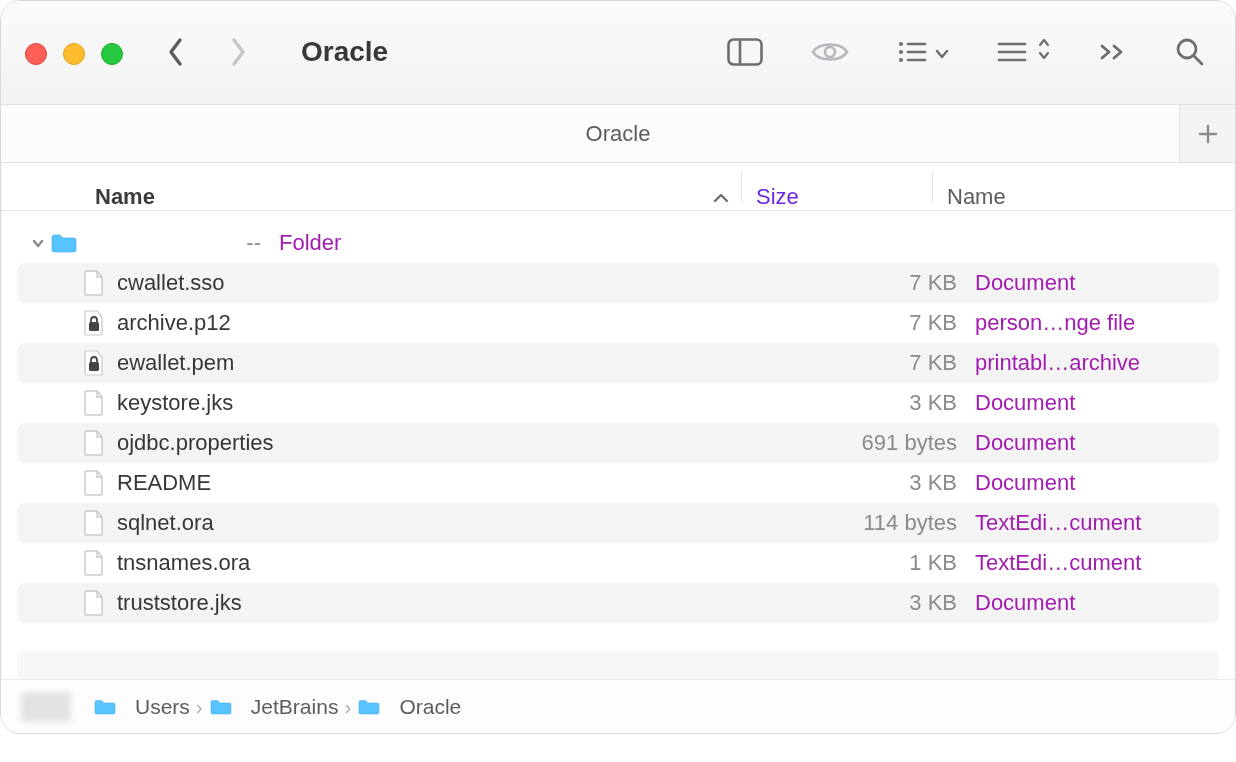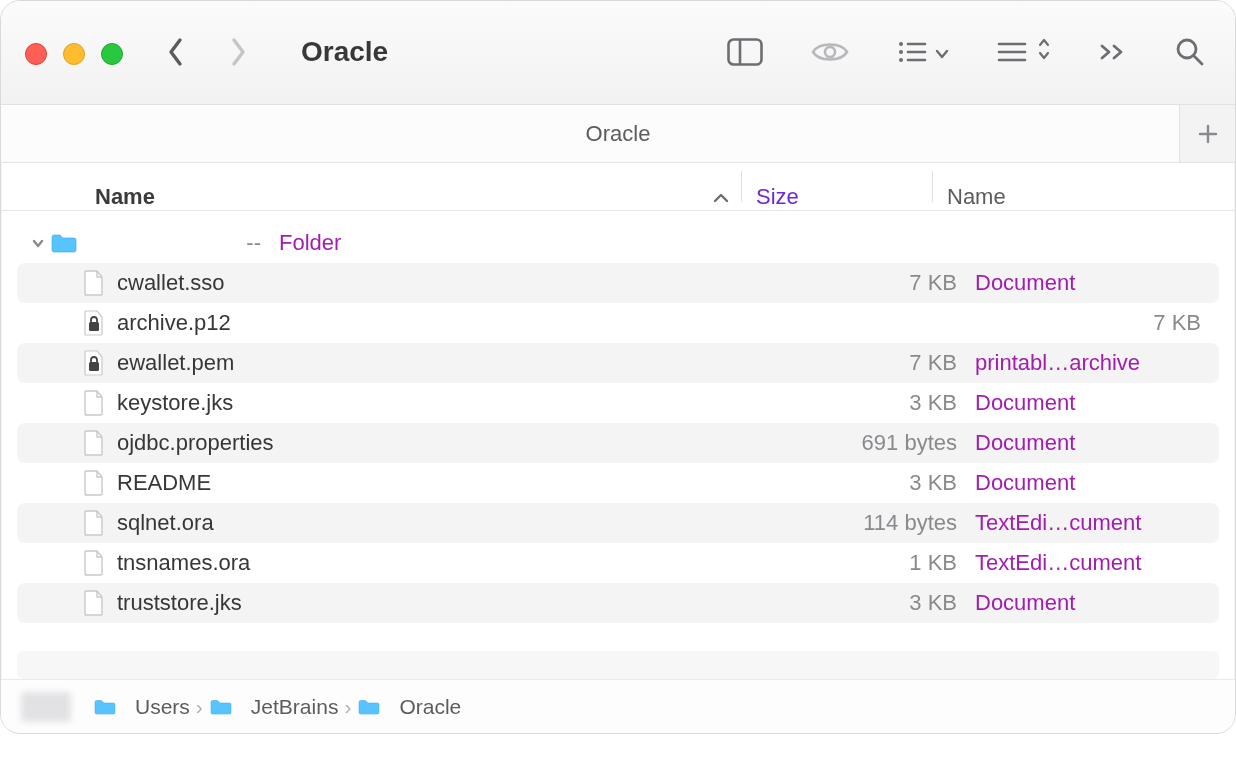--- a/index.html
+++ b/index.html
@@ -273,20 +273,21 @@
           <span class="disc"></span>
           <span class="icon indent icon-cert">
             <svg viewBox="0 0 22 28">
               <path d="M3 2 h11 l5 6 v17 a1 1 0 0 1 -1 1 H3 a1 1 0 0 1 -1 -1 V3 a1 1 0 0 1 1 -1 Z" fill="#ffffff" stroke="#c9c9cd" stroke-width="1.2"></path>
               <rect x="6" y="13" width="10" height="9" rx="1.5" fill="#444"></rect>
               <path d="M8 13 v-2 a3 3 0 0 1 6 0 v2" fill="none" stroke="#444" stroke-width="1.8"></path>
             </svg>
           </span>
           <span class="fname">archive.p12</span>
           <span class="fsize">7 KB</span>
+          <span class="fkind">person…nge file</span>
         </div>
         <div class="row striped">
           <span class="disc"></span>
           <span class="icon indent icon-cert">
             <svg viewBox="0 0 22 28">
               <path d="M3 2 h11 l5 6 v17 a1 1 0 0 1 -1 1 H3 a1 1 0 0 1 -1 -1 V3 a1 1 0 0 1 1 -1 Z" fill="#ffffff" stroke="#c9c9cd" stroke-width="1.2"></path>
               <rect x="6" y="13" width="10" height="9" rx="1.5" fill="#444"></rect>
               <path d="M8 13 v-2 a3 3 0 0 1 6 0 v2" fill="none" stroke="#444" stroke-width="1.8"></path>
             </svg>
           </span>

